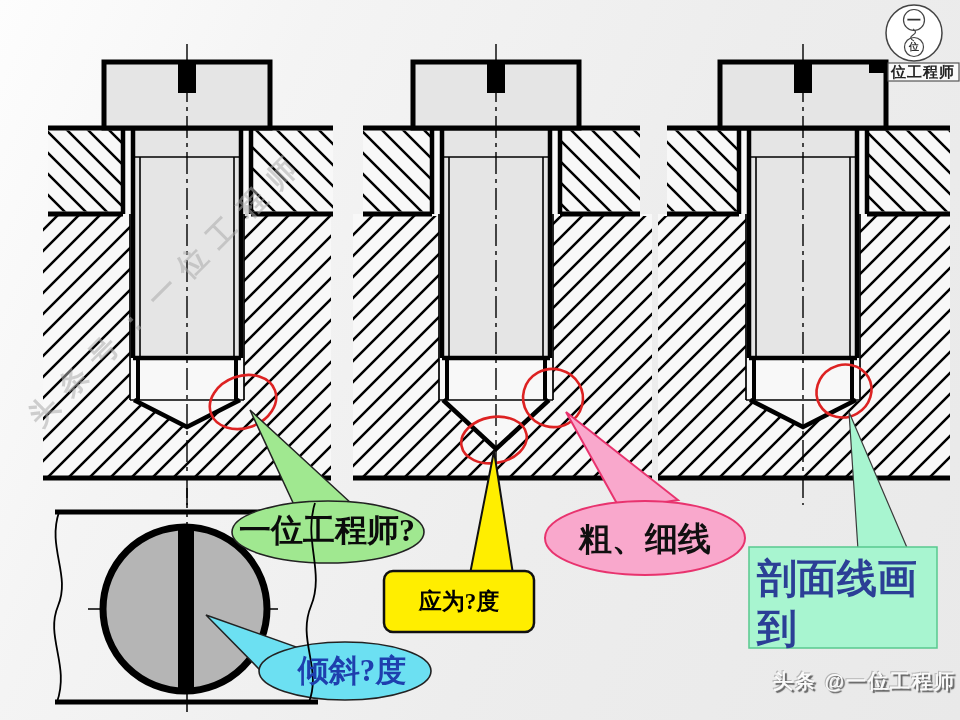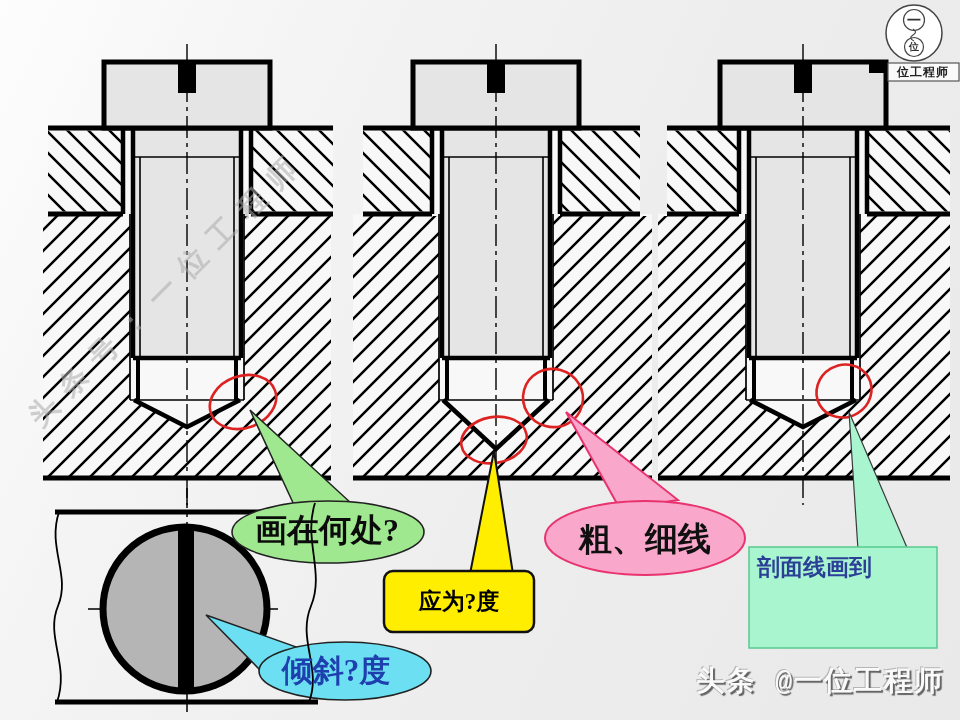--- a/index.html
+++ b/index.html
@@ -5,32 +5,32 @@
   html,body{margin:0;padding:0;}
   body{width:960px;height:720px;overflow:hidden;font-family:"Liberation Sans","DejaVu Sans",sans-serif;}
   .stage{position:relative;width:960px;height:720px;
     background:linear-gradient(115deg,#fdfdfd 0%,#f4f4f4 25%,#ededed 60%,#e9e9e9 100%);}
   svg.diagram{position:absolute;left:0;top:0;z-index:1;}
   .txt{position:absolute;z-index:2;white-space:nowrap;
        font-family:"Liberation Serif","DejaVu Serif",serif;font-weight:bold;}
   .center{transform:translate(-50%,-50%);}
   .wm-left{left:34px;top:402px;transform:rotate(-45deg);transform-origin:0 50%;
      font-size:29px;letter-spacing:13px;color:rgba(172,172,172,0.55);z-index:3;}
-  .wm-bottom{right:16px;top:681px;transform:translate(0,-50%);font-size:28px;
+  .wm-bottom{right:4px;top:681px;transform:translate(0,-50%);font-size:20px;
      color:#fafafa;text-shadow:2px 2px 1px #636363,-1px -1px 0 #b5b5b5;z-index:3;
-     font-family:Liberation Mono, monospace;letter-spacing:2px;}
+     font-family:Liberation Sans, sans-serif;letter-spacing:2px;}
   .t-green{left:327px;top:531px;font-size:32px;color:#0b0b0b;}
   .t-yellow{left:459px;top:601px;font-size:23px;color:#000;}
   .t-pink{left:645px;top:539px;font-size:33px;color:#101010;font-family:Liberation Serif, serif;}
-  .t-mint{left:757px;top:554px;width:182px;font-size:23px;color:#2b3f96;
+  .t-mint{left:757px;top:554px;width:182px;font-size:40px;color:#2b3f96;
           line-height:1.24;white-space:normal;text-align:left;}
-  .t-cyan{left:336px;top:671px;font-size:31px;color:#1e3fae;}
+  .t-cyan{left:352px;top:671px;font-size:31px;color:#1e3fae;}
   .logo-ch-top{left:914px;top:21px;font-size:14px;color:#333;z-index:3;}
   .logo-ch-bot{left:914px;top:47px;font-size:10px;color:#333;z-index:3;}
-  .logo-cap{left:923px;top:72px;font-size:12px;color:#222;letter-spacing:1px;z-index:3;}
+  .logo-cap{left:923px;top:72px;font-size:15px;color:#222;letter-spacing:1px;z-index:3;}
 </style>
 </head>
 <body>
 
 <div class="stage">
 
   <svg class="diagram" width="960" height="720" viewBox="0 0 960 720">
       <defs>
         <pattern id="hUp" patternUnits="userSpaceOnUse" width="21" height="21">
           <path d="M0,21 L21,0 M-10.5,10.5 L10.5,-10.5 M10.5,31.5 L31.5,10.5" stroke="#000000" stroke-width="2.5"></path>
@@ -160,21 +160,21 @@
         <circle cx="914" cy="20" r="10.5" fill="#ffffff" stroke="#444" stroke-width="1.2"></circle>
         <circle cx="914" cy="47" r="9.5" fill="#ffffff" stroke="#444" stroke-width="1.2"></circle>
         <path d="M913,29 q5,3 0,6 q-5,3 1,6" fill="none" stroke="#444" stroke-width="1.2"></path>
         <rect x="869" y="60" width="15" height="13" fill="#000"></rect>
         <rect x="888" y="63" width="71" height="18" fill="#fafafa" stroke="#555" stroke-width="1.2"></rect>
       </g>
     </svg>
 
   <div class="txt wm-left">头条号：一位工程师</div>
 
-  <div class="txt center t-green">画在何处?</div>
+  <div class="txt center t-green">一位工程师?</div>
 
   <div class="txt center t-yellow">应为?度</div>
 
   <div class="txt center t-pink">粗、细线</div>
 
   <div class="txt t-mint">
     <div>剖面线画到</div>
   </div>
 
   <div class="txt center t-cyan">倾斜?度</div>

